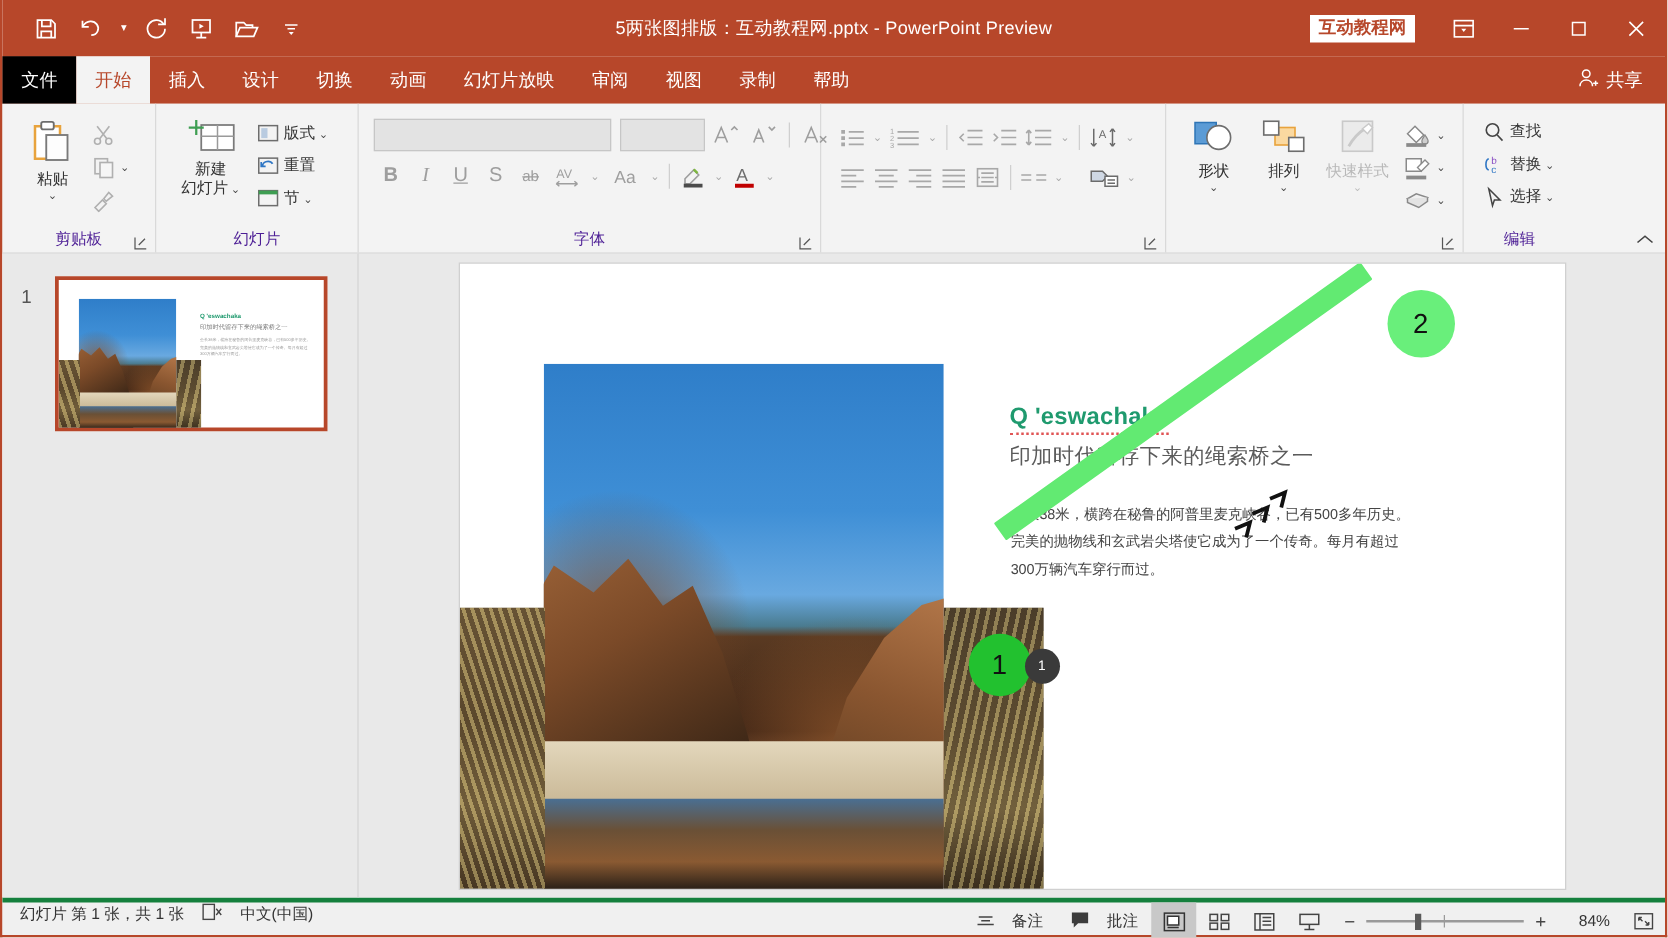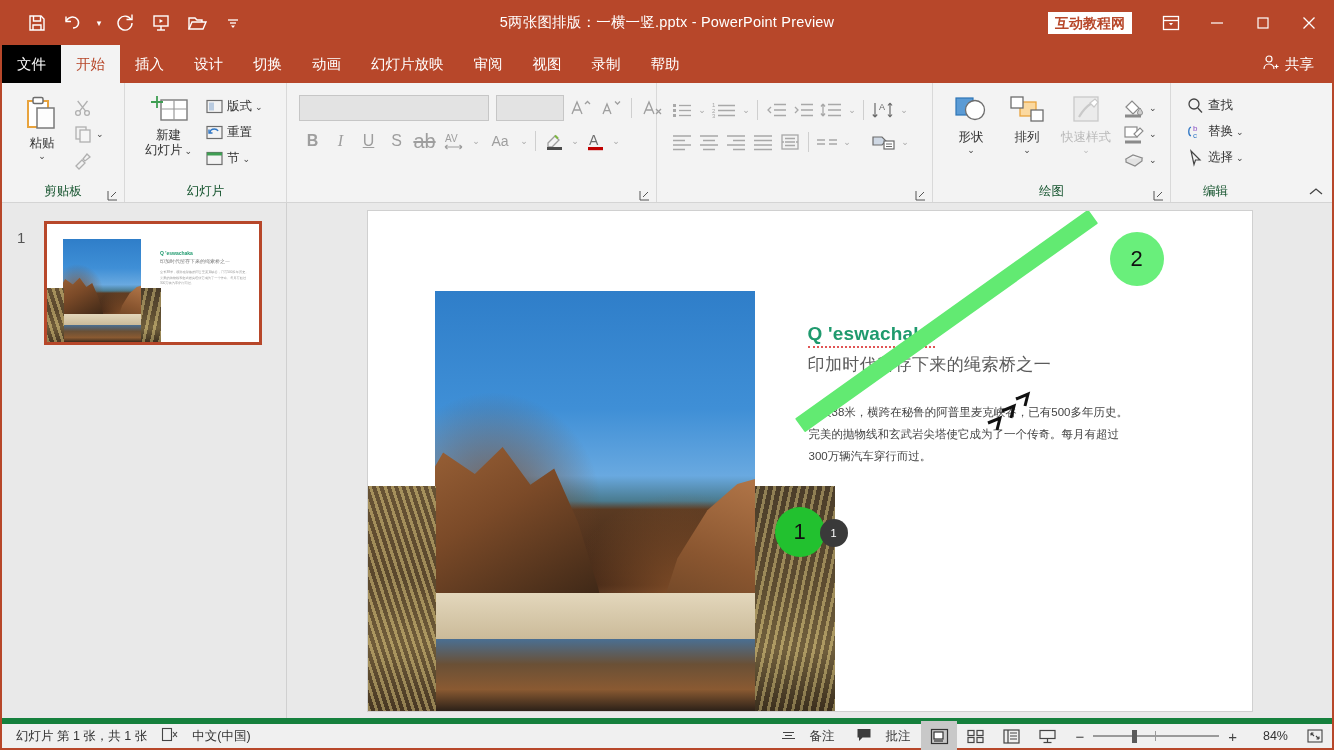--- a/index.html
+++ b/index.html
@@ -38,20 +38,21 @@
     color: #fff; font-size: 14.5px; pointer-events: none;
     letter-spacing: .2px;
   }
   .win-right {
     margin-left: auto; display: flex; align-items: center; height: 45px;
   }
   .badge-brand {
     background: #fff; color: #b7472a; font-size: 14px; font-weight: 700;
     padding: 2px 7px; margin-right: 16px; letter-spacing: 0px;
     line-height: 18px;
+    font-family: Liberation Serif, serif;
   }
   .win-btn {
     width: 46px; height: 45px; display: flex;
     align-items: center; justify-content: center; color: #fff;
   }
 
   
   .tabbar {
     height: 38px; background: #b7472a; display: flex; align-items: stretch;
     flex: 0 0 38px; position: relative;
@@ -78,21 +79,21 @@
     border-bottom: 1px solid #d4d4d4;
   }
   .rgroup {
     display: flex; flex-direction: column; position: relative;
     padding: 4px 0 0 0;
     border-right: 1px solid #d9d9d9;
   }
   .rgroup:last-child { border-right: none; }
   .rg-body { flex: 1; display: flex; align-items: flex-start; padding: 3px 6px 0 6px; }
   .rg-label {
-    height: 22px; font-size: 12.5px; color: #14532d; text-align: center;
+    height: 22px; font-size: 12.5px; color: #4c1d95; text-align: center;
     display: flex; align-items: center; justify-content: center;
     position: relative;
   }
   .dlg-launcher {
     position: absolute; right: 6px; bottom: 4px; width: 11px; height: 11px;
     color: #555;
   }
   .big-btn {
     display: flex; flex-direction: column; align-items: center;
     justify-content: flex-start; min-width: 52px; padding: 2px 4px;
@@ -236,22 +237,22 @@
   .anno-dot.d1 { background:#22c12f; width: 50px; height: 50px; }
   .anno-dot.d2 { background:#69ef7b; width: 54px; height: 54px; }
   .anno-badge {
     position: absolute; width: 28px; height: 28px; border-radius: 50%;
     background: #3a3a3a; color:#fff; font-size: 11px;
     display:flex; align-items:center; justify-content:center;
   }
 
   
   .status {
-    height: 30px; background: #f0f0f0; border-top: 6px solid #15803d;
-    display: flex; align-items: center; flex: 0 0 30px;
+    height: 30px; background: #f0f0f0; border-top: 4px solid #15803d;
+    display: flex; align-items: flex-start; flex: 0 0 30px;
     font-size: 12.5px; color: #333;
   }
   .st-left { display: flex; align-items: center; gap: 14px; padding-left: 14px; }
   .st-right { margin-left: auto; display: flex; align-items: center; height: 30px; }
   .st-btn { display: flex; align-items: center; gap: 12px; padding: 0 11px; height: 30px; }
   .viewbtn {
     width: 36px; height: 30px; display:flex; align-items:center; justify-content:center;
     color: #444;
   }
   .viewbtn.active { background: #c8c8c8; }
@@ -306,21 +307,21 @@
       </div>
       <div class="qat-btn">
         <svg width="14" height="14" viewBox="0 0 14 14" fill="none" stroke="#fff" stroke-width="1.3">
           <path d="M2 4h10"></path>
             <path d="M4 7h6"></path>
             <path d="M5 9.5l2 2.5 2-2.5z" fill="#fff" stroke="none"></path>
         </svg>
       </div>
     </div>
 
-    <div class="title-text">5两张图排版：一横一竖.pptx  -  PowerPoint Preview</div>
+    <div class="title-text">5两张图排版：互动教程网.pptx  -  PowerPoint Preview</div>
 
     <div class="win-right">
       <div class="badge-brand">互动教程网</div>
       <div class="win-btn">
         <svg width="20" height="18" viewBox="0 0 20 18" fill="none" stroke="#fff" stroke-width="1.3">
           <rect x="2.5" y="2.5" width="15" height="13"></rect>
             <path d="M2.5 6.5h15"></path>
           <path d="M10 11.5l-2-2.5h4z" fill="#fff" stroke="none"></path>
         </svg>
       </div>
@@ -496,21 +497,21 @@
               <path d="M2 16L7 4l5 12M3.8 12h6.4"></path>
                 <path d="M14 11l5 5M19 11l-5 5"></path>
             </svg>
           </div>
         </div>
         <div class="fontrow2">
           <div class="fbtn" style="font-weight:700">B</div>
           <div class="fbtn" style="font-style:italic;font-family:'Liberation Serif',serif">I</div>
           <div class="fbtn" style="text-decoration:underline">U</div>
           <div class="fbtn">S</div>
-          <div class="fbtn" style="text-decoration:line-through;font-size:20px">ab</div>
+          <div class="fbtn" style="text-decoration:line-through;font-size:12px">ab</div>
           <div class="fbtn" style="width:30px">
             <svg width="24" height="20" viewBox="0 0 24 20" fill="none" stroke="#9e9e9e" stroke-width="1.2">
               <text x="3" y="11" font-size="10" fill="#9e9e9e" stroke="none" font-family="Liberation Sans">AV</text>
               <path d="M3 16h17M3 16l2.5-2M3 16l2.5 2M20 16l-2.5-2M20 16l-2.5 2"></path>
             </svg>
           </div>
           <div class="cbtn">⌄</div>
           <div class="fbtn" style="width:34px;font-size:14px">Aa</div>
           <div class="cbtn">⌄</div>
           <div class="fsep"></div>
@@ -524,20 +525,21 @@
           <div class="cbtn">⌄</div>
           <div class="fbtn">
             <svg width="22" height="20" viewBox="0 0 22 20" fill="none">
               <text x="4" y="14" font-size="14" fill="#6d6d6d" font-family="Liberation Sans">A</text>
               <rect x="3" y="16" width="15" height="3.2" fill="#c00000"></rect>
             </svg>
           </div>
           <div class="cbtn">⌄</div>
         </div>
       </div>
+      <div class="rg-label">字体</div>
       <div class="dlg-launcher">
         <svg width="11" height="11" viewBox="0 0 11 11" fill="none" stroke="#555" stroke-width="1">
             <path d="M1 1v9h9"></path>
             <path d="M4 7l5-5"></path>
           </svg>
       </div>
     </div>
 
     <div class="rgroup" style="width:276px">
       <div class="rg-body" style="flex-direction:column;padding:10px 8px 0 12px">
@@ -704,21 +706,20 @@
             <span class="icon">
               <svg width="24" height="20" viewBox="0 0 24 20" fill="none">
                 <path d="M4 9l7-4 9 3-7 5z" fill="#f0f0f0" stroke="#8a8a8a" stroke-width="1.2"></path>
                 <path d="M4 9v3l9 4 7-5v-3" fill="#e3e3e3" stroke="#8a8a8a" stroke-width="1.2"></path>
               </svg>
             </span>
             <span class="mini-caret">⌄</span>
           </div>
         </div>
       </div>
-      <div class="rg-label">绘图</div>
       <div class="dlg-launcher">
         <svg width="11" height="11" viewBox="0 0 11 11" fill="none" stroke="#555" stroke-width="1">
             <path d="M1 1v9h9"></path>
             <path d="M4 7l5-5"></path>
           </svg>
       </div>
     </div>
 
     <div class="rgroup" style="flex:1">
       <div class="rg-body" style="padding:6px 0 0 12px">

